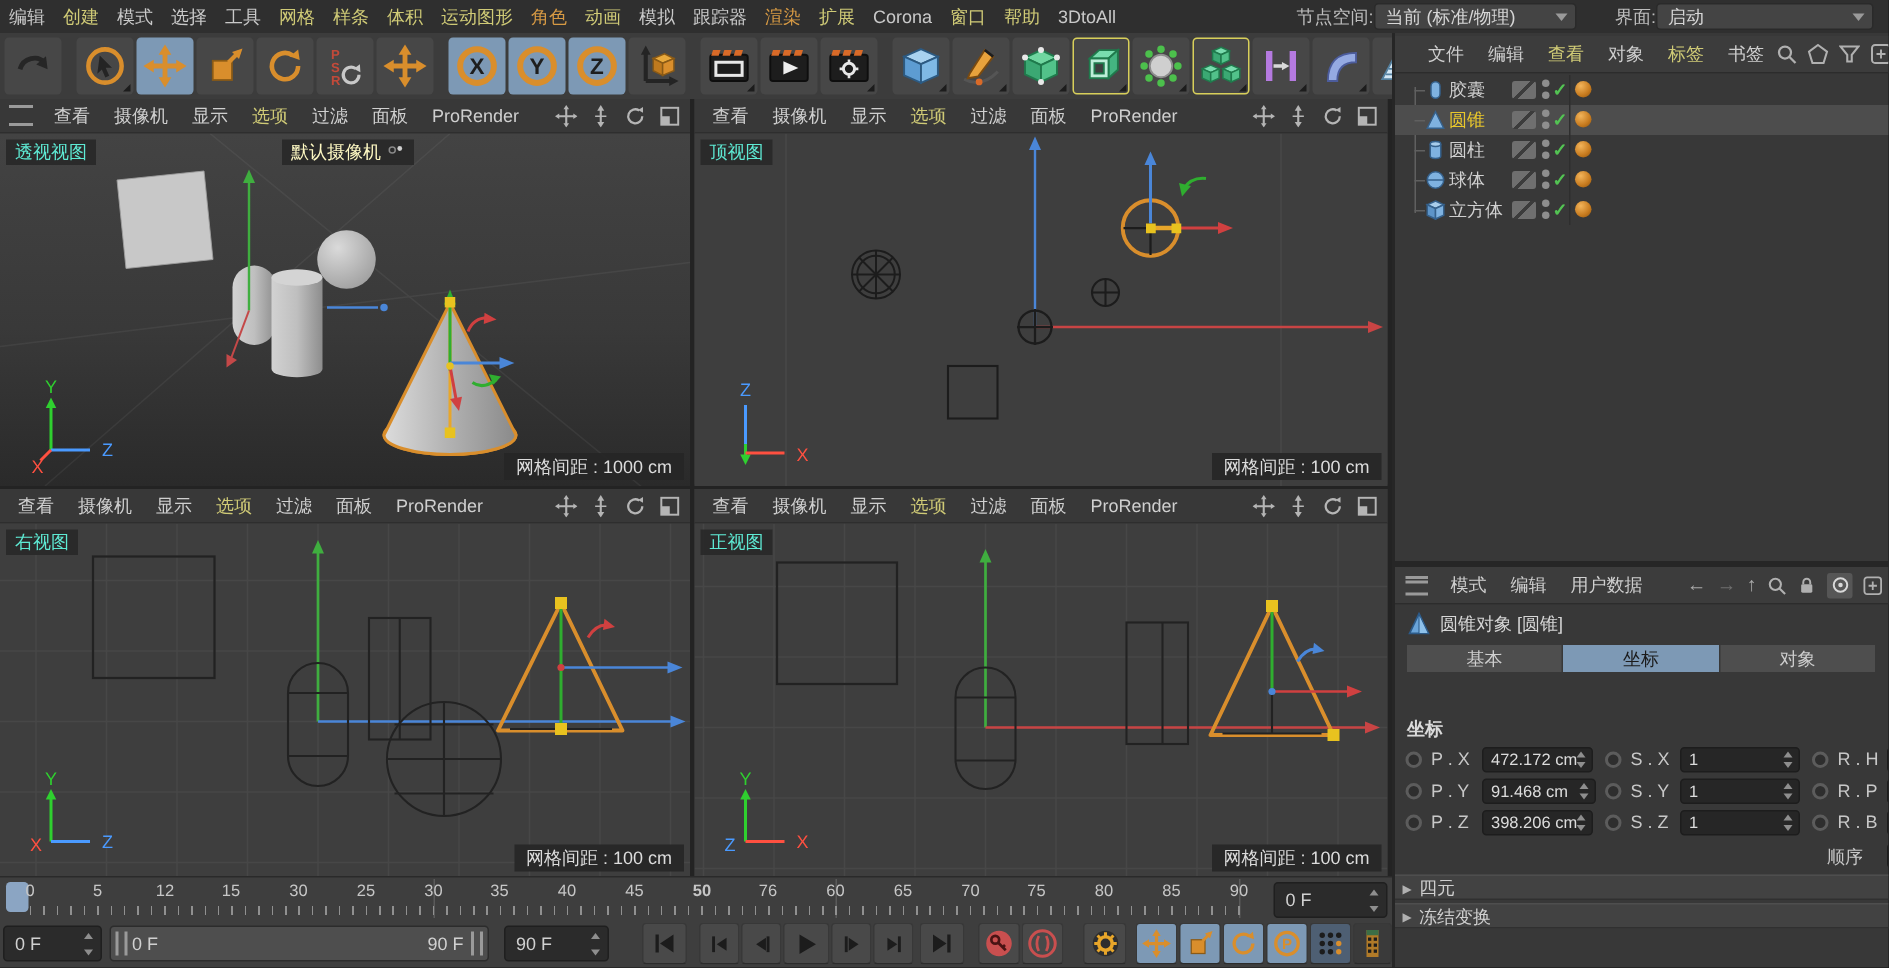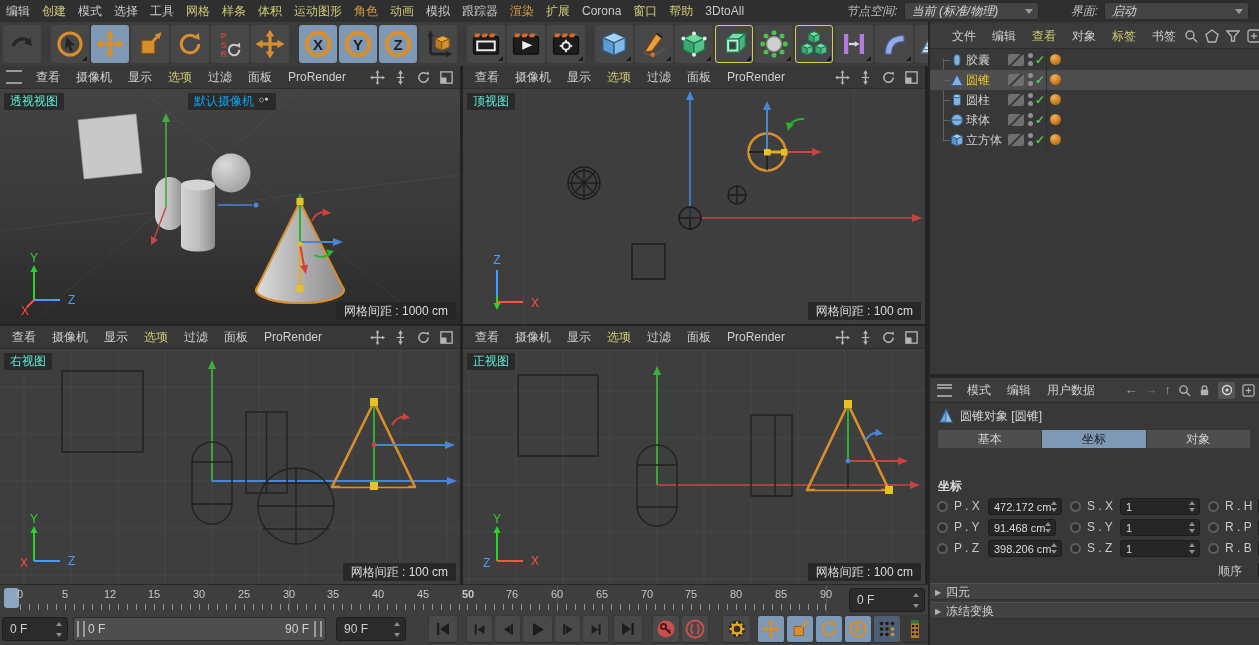--- a/index.html
+++ b/index.html
@@ -2,41 +2,41 @@
 <html><head>
 <meta charset="utf-8">
 <style>
   html,body{margin:0;padding:0;background:#222;}
   #app{position:relative;width:1259px;height:645px;background:#242424;font-family:"Liberation Sans",sans-serif;font-size:12px;color:#c9c9c9;overflow:hidden;-webkit-user-select:none;user-select:none;}
   .abs{position:absolute;}
   
   #menubar{position:absolute;left:0;top:0;width:1259px;height:22px;background:#2f2f2f;border-bottom:1px solid #242424;display:flex;align-items:center;}
   .mitem{padding:0 6px;line-height:22px;color:#c9c9c9;cursor:default;white-space:nowrap;}
   .mitem.c-y{color:#cfca76;} .mitem.c-o{color:#d79a44;}
-  .mright{margin-left:auto;display:flex;align-items:center;gap:6px;padding-right:10px;font-style:italic;}
+  .mright{margin-left:auto;display:flex;align-items:center;padding-right:10px;}
   .mlabel{color:#bdbdbd;}
   .dropdown{position:relative;background:#444;border:1px solid #2a2a2a;border-radius:3px;height:16px;line-height:16px;padding:0 18px 0 7px;color:#d6d6d6;}
   .dropdown::after{content:"";position:absolute;right:5px;top:6px;border-left:4px solid transparent;border-right:4px solid transparent;border-top:5px solid #9a9a9a;}
   
   #toolbar{position:absolute;left:0;top:22px;width:928px;height:44px;background:#3c3c3c;display:flex;align-items:center;gap:2px;padding-left:3px;overflow:hidden;}
   .tile{position:relative;width:38px;height:38px;background:#474747;border-radius:3px;flex:0 0 auto;display:flex;align-items:center;justify-content:center;}
   .tile.blue{background:#7d99b5;}
   .tile.ysel{outline:1px solid #d8cf5a;outline-offset:-1px;}
   .tile.sub::after{content:"";position:absolute;right:2px;bottom:2px;border-left:5px solid transparent;border-bottom:5px solid #1c1c1c;}
   .tsep{width:6px;height:38px;flex:0 0 auto;}
   
   .vp{position:absolute;background:#383838;}
   .vpbar{position:relative;height:22px;background:#383838;display:flex;align-items:center;border-bottom:1px solid #2e2e2e;}
   .vpbar .burger{width:16px;height:10px;margin:0 6px 0 6px;border-top:2px solid #9a9a9a;border-bottom:2px solid #9a9a9a;}
   .vpm{padding:0 8px;color:#cfcfcf;line-height:22px;white-space:nowrap;}
   .vpm.c-y{color:#cfca76;}
   .vpicons{margin-left:auto;display:flex;align-items:center;gap:8px;padding-right:6px;}
   .vcanvas{position:relative;overflow:hidden;background:#3e3e3e;}
   .vp-label{position:absolute;top:4px;left:4px;background:rgba(40,40,40,.9);padding:0 6px;line-height:17px;color:#5eead4;}
-  .cam-label{position:absolute;top:4px;left:188px;background:rgba(40,40,40,.9);padding:0 6px;line-height:17px;color:#0ea5e9;display:flex;align-items:center;gap:4px;}
+  .cam-label{position:absolute;top:4px;left:188px;background:rgba(40,40,40,.9);padding:0 6px;line-height:17px;color:#fef9c3;display:flex;align-items:center;gap:4px;}
   .grid-label{position:absolute;right:4px;bottom:4px;background:rgba(38,38,38,.92);padding:0 8px;line-height:18px;color:#dcdcdc;}
   .axisw{position:absolute;left:14px;bottom:8px;}
   
   #right{position:absolute;left:928px;top:22px;width:331px;height:623px;background:#383838;border-left:2px solid #262626;overflow:hidden;}
   .pbar{position:absolute;left:0;width:331px;height:24px;background:#3c3c3c;display:flex;align-items:center;border-bottom:1px solid #2c2c2c;}
   .pbar .burger{width:15px;height:9px;margin:0 7px;border-top:2px solid #9a9a9a;border-bottom:2px solid #9a9a9a;}
   .pbar .burger i{display:block;height:2px;background:#9a9a9a;margin-top:1.5px;}
   .pmi{padding:0 8px;line-height:24px;color:#cfcfcf;white-space:nowrap;}
   .pmi.c-y{color:#cfca76;}
   .picons{margin-left:auto;display:flex;align-items:center;gap:7px;padding-right:6px;}
@@ -1129,21 +1129,21 @@
       <span class="radio" style="left:140px;"></span>
       <span class="alab" style="left:157px;">S . X</span>
       <div class="field" style="left:190px;width:80px;"><span>1</span><span class="st"></span></div>
       <span class="radio" style="left:278px;"></span>
       <span class="alab" style="left:295px;">R . H</span>
       <div class="field" style="left:328px;width:60px;"></div>
     </div>
     <div class="arow" style="top:497px;">
       <span class="radio" style="left:7px;"></span>
       <span class="alab" style="left:24px;">P . Y</span>
-      <div class="field" style="left:58px;width:68px;"><span>91.468 cm</span><span class="st"></span></div>
+      <div class="field" style="left:58px;width:76px;"><span>91.468 cm</span><span class="st"></span></div>
       <span class="radio" style="left:140px;"></span>
       <span class="alab" style="left:157px;">S . Y</span>
       <div class="field" style="left:190px;width:80px;"><span>1</span><span class="st"></span></div>
       <span class="radio" style="left:278px;"></span>
       <span class="alab" style="left:295px;">R . P</span>
       <div class="field" style="left:328px;width:60px;"></div>
     </div>
     <div class="arow" style="top:518px;">
       <span class="radio" style="left:7px;"></span>
       <span class="alab" style="left:24px;">P . Z</span>

